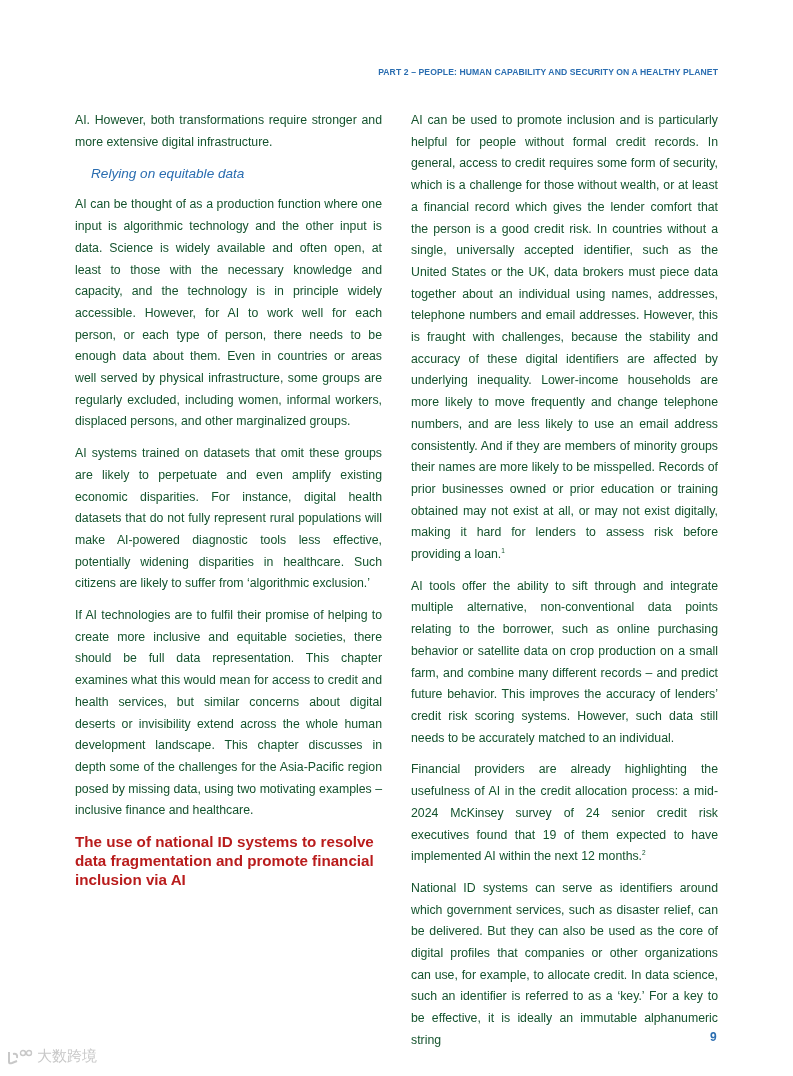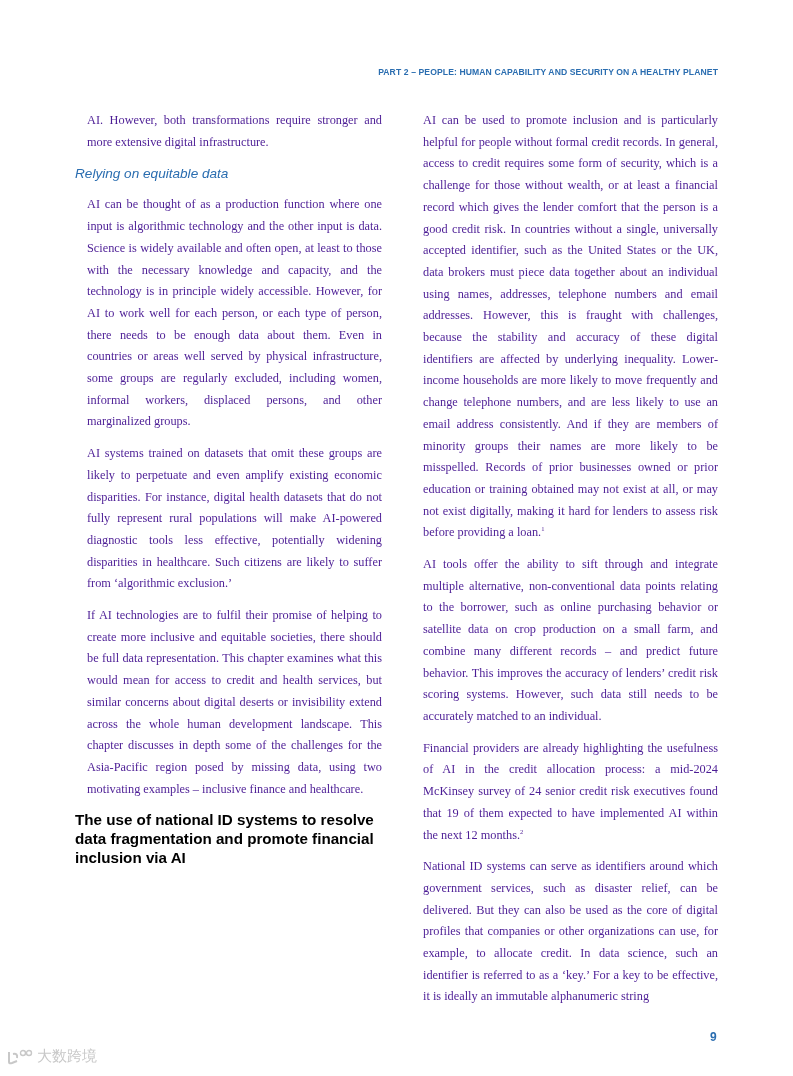--- a/index.html
+++ b/index.html
@@ -3,24 +3,24 @@
 <meta charset="utf-8">
 <style>
   html, body { margin: 0; padding: 0; background: #ffffff; }
   body { width: 793px; height: 1076px; position: relative; overflow: hidden;
          font-family: "Liberation Sans", sans-serif; color: #3a3a3a; }
   .running-header { position: absolute; top: 67px; right: 75px; font-size: 8.6px; font-weight: bold;
                     color: #2a6db0; letter-spacing: 0.1px; }
   .col { position: absolute; top: 110px; width: 307px; }
   .col-left { left: 75px; }
   .col-right { left: 411px; }
-  p.body { margin: 0 0 10px 12px; font-size: 12.3px; line-height: 21.7px; text-align: justify;
-           color: #4c1d95; font-family: Liberation Serif, serif; }
-  .subhead { margin: 0 0 9px 0; font-size: 13.6px; line-height: 22px; font-style: italic; color: #2a6db0; }
-  .sec-head { margin: 9px 0 9px 0; font-size: 15.2px; line-height: 19px; font-weight: bold; color: #000000; }
+  p.body { margin: 0 0 10px 0; font-size: 12.3px; line-height: 21.7px; text-align: justify;
+           color: #14532d; }
+  .subhead { margin: 0 0 9px 16px; font-size: 13.6px; line-height: 22px; font-style: italic; color: #2a6db0; }
+  .sec-head { margin: 9px 0 9px 0; font-size: 15.2px; line-height: 19px; font-weight: bold; color: #b91c1c; }
   sup { font-size: 6.5px; line-height: 0; vertical-align: super; }
   .page-number { position: absolute; top: 1030px; left: 710px; font-size: 12px; font-weight: bold; color: #2a6db0; }
   .watermark { position: absolute; left: 6px; top: 1047px; font-size: 15px; color: #c8c8c8;
                display: flex; align-items: center; gap: 3px; text-align: right; }
   .wm-logo { width: 28px; height: 16px; position: relative; }
   .wm-logo svg { display: block; }
 </style>
 </head>
 <body>
 

